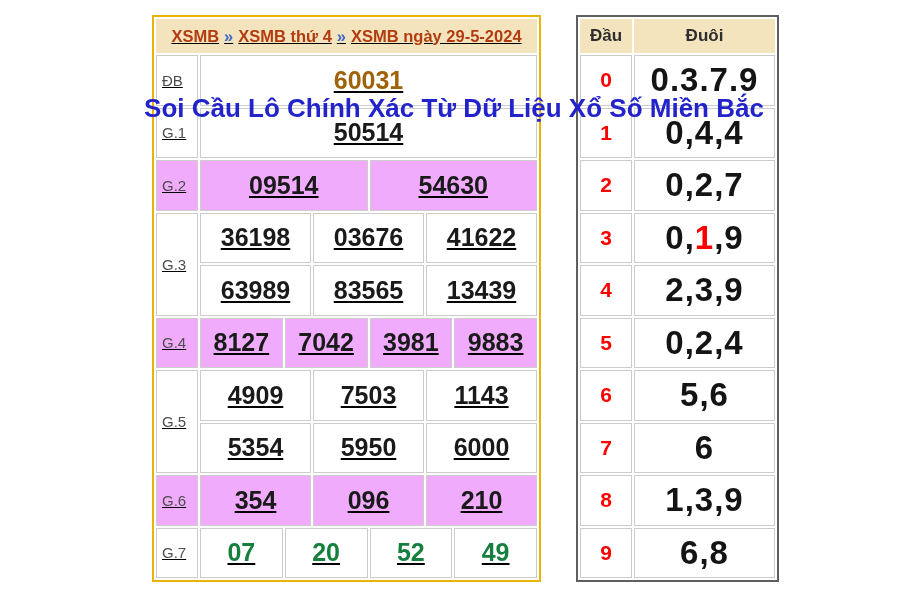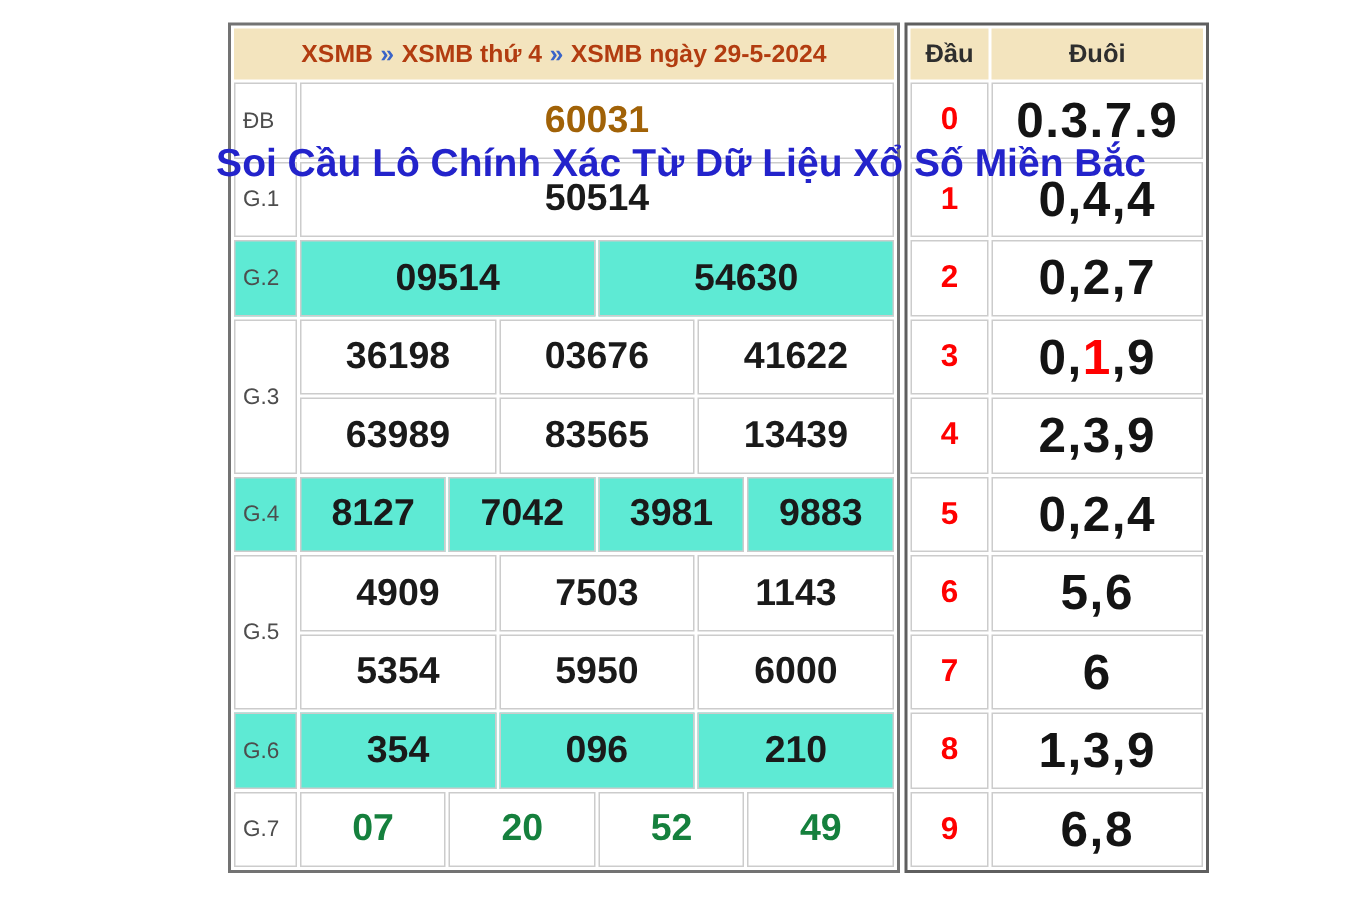--- a/index.html
+++ b/index.html
@@ -22,28 +22,30 @@
     gap: 3px;
     align-items: stretch;
   }
   table {
     border-collapse: separate;
     border-spacing: 2px;
     background: #ffffff;
     table-layout: fixed;
   }
   .left-table {
-    width: 448px;
+    width: 389px;
     height: 567px;
-    border: 2px solid #737373;
+    border: 2px solid #eab308;
+    text-decoration: underline;
   }
   .right-table {
     width: 203px;
     height: 567px;
     border: 2px solid #5f5f5f;
+    margin-left: 32px;
   }
   td { padding: 0; text-align: center; vertical-align: middle; }
   .hdr {
     background: #f3e4be;
     border: none;
     height: 34px;
     font-weight: bold;
     font-size: 17px;
     color: #2e2e2e;
     white-space: nowrap;
@@ -57,21 +59,21 @@
   .label {
     text-align: left;
     padding-left: 5px;
     font-size: 15px;
     color: #4d4d4d;
     font-weight: normal;
   }
   .num  { font-size: 25px; font-weight: bold; color: #1a1a1a; }
   .db   { font-size: 25px; font-weight: bold; color: #a16207; }
   .g7   { font-size: 25px; font-weight: bold; color: #15803d; }
-  .shaded td { background: #5eead4; }
+  .shaded td { background: #f0abfc; }
   .dau  { font-size: 21px; font-weight: bold; color: #ff0000; }
   .duoi { font-size: 33px; font-weight: bold; color: #141414; letter-spacing: 1px; }
   .duoi .red { color: #ff0000; }
   .overlay {
     position: absolute;
     top: 93px;
     left: 0;
     width: 100%;
     box-sizing: border-box;
     padding-left: 8px;

